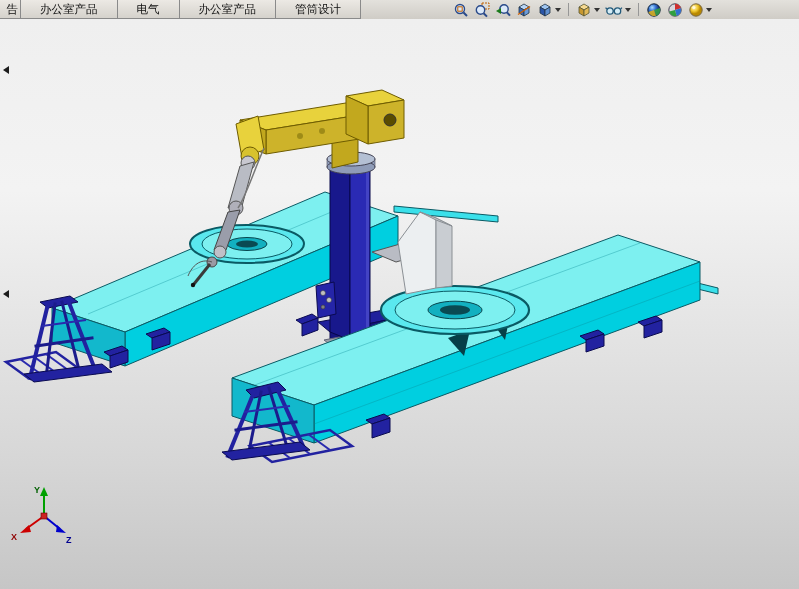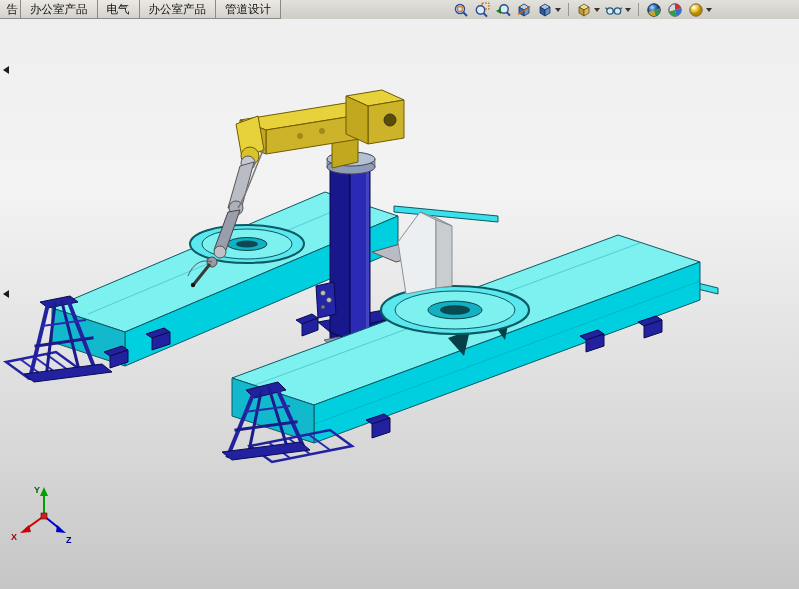--- a/index.html
+++ b/index.html
@@ -3,21 +3,21 @@
 <meta charset="utf-8">
 <style>
   html,body{margin:0;padding:0;background:#888;}
   .app{position:relative;width:799px;height:589px;overflow:hidden;
        font-family:"Liberation Sans","DejaVu Sans",sans-serif;
        background:#c6c6c6;user-select:none;}
   
   .tabbar{position:absolute;top:0;left:0;width:799px;height:19px;
           background:linear-gradient(#e3e1dc,#cfccc6);
           border-bottom:1px solid #8f8f8f;display:flex;align-items:stretch;}
-  .tab{display:flex;align-items:center;padding:0 9px;font-size:11.5px;color:#111;
+  .tab{display:flex;align-items:center;padding:0 19px;font-size:11.5px;color:#111;
        background:linear-gradient(#ece9e4,#d5d2cc);
        border:1px solid #8a8a8a;border-top:none;margin-left:-1px;white-space:nowrap;}
   .tab.partial{width:16px;padding:0 2px;overflow:hidden;justify-content:flex-end;}
   
   .hud{margin-left:auto;display:flex;align-items:center;gap:3px;padding-right:86px;}
   .hicon{display:flex;align-items:center;height:17px;padding:0 1px;cursor:default;}
   .hicon svg{display:block;}
   .caret{width:0;height:0;border-left:3px solid transparent;border-right:3px solid transparent;
          border-top:4px solid #333;margin-left:2px;}
   .hsep{width:1px;height:13px;background:#979797;margin:0 3px;}
@@ -61,21 +61,21 @@
     <div class="tab">
       <span>办公室产品</span>
     </div>
     <div class="tab">
       <span>电气</span>
     </div>
     <div class="tab">
       <span>办公室产品</span>
     </div>
     <div class="tab">
-      <span>管道设计</span>
+      <span>管筒设计</span>
     </div>
 
     <div class="hud">
       <span class="hicon">
         <svg width="16" height="16">
             <circle cx="7" cy="7" r="4.5" fill="#dce9f8" stroke="#2a4a8a" stroke-width="1.4"></circle>
             <rect x="4.8" y="4.8" width="4.4" height="4.4" fill="none" stroke="#c06000" stroke-width="1"></rect>
             <line x1="10.5" y1="10.5" x2="14" y2="14" stroke="#2a4a8a" stroke-width="2"></line>
           </svg>
       </span>

